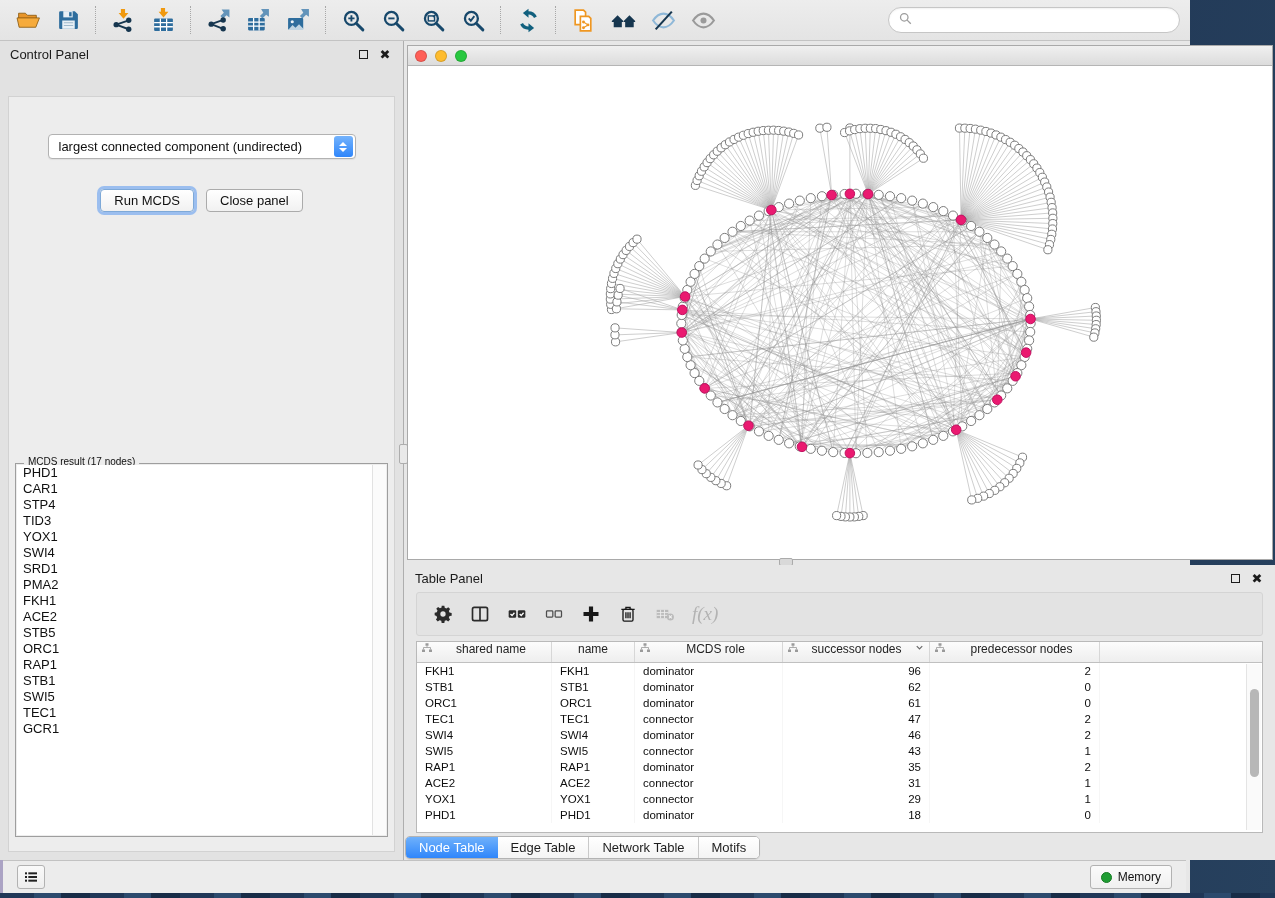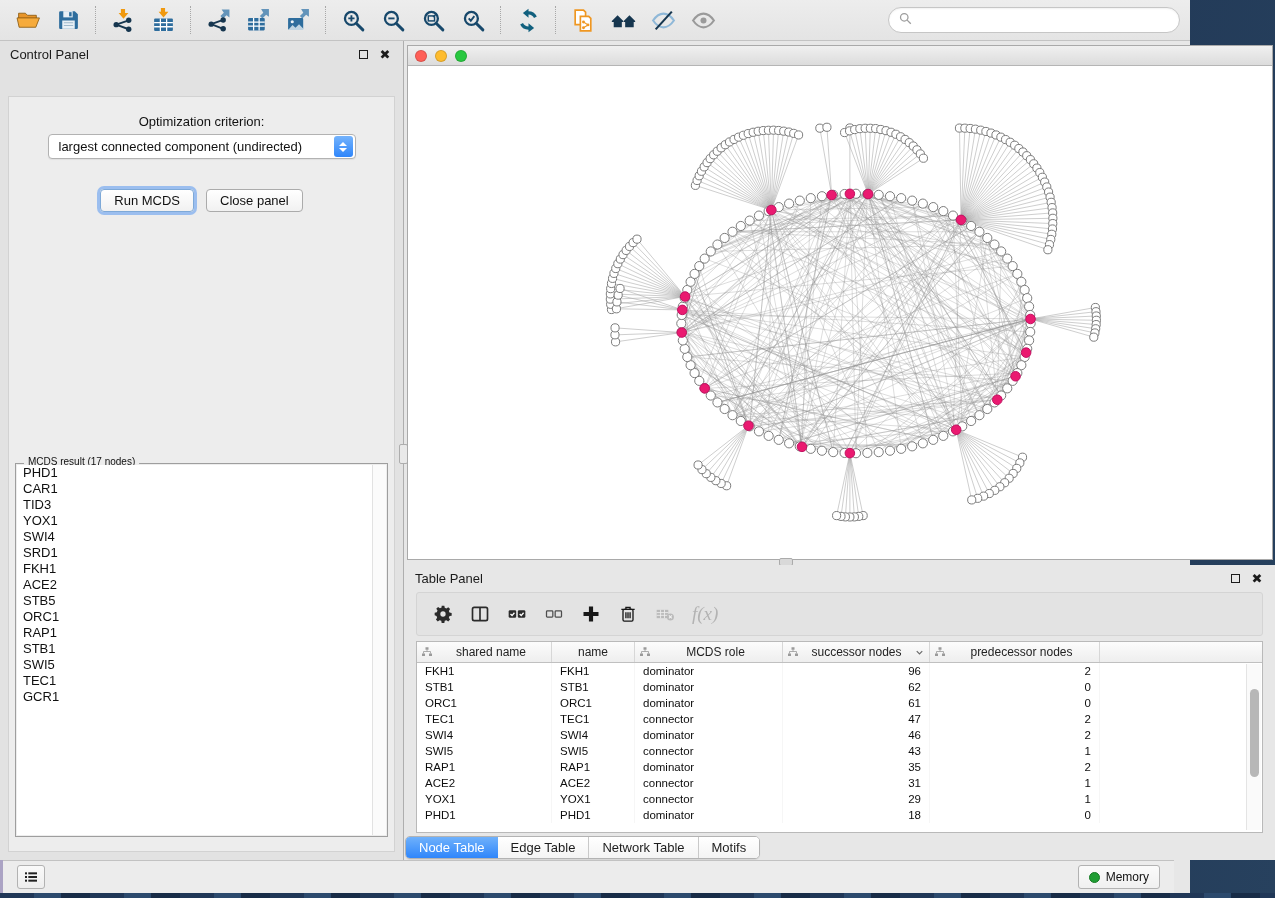--- a/index.html
+++ b/index.html
@@ -62,34 +62,34 @@
   .net-canvas svg { width:100%; height:100%; display:block; }
 
   
   .table-panel { position:absolute; left:405px; top:565px; width:870px; height:295px; background:#e7e7e7; }
   .tp-toolbar { position:absolute; left:11px; right:12px; top:27px; height:44px; background:#e3e3e3; border:1px solid #d4d4d4; border-radius:3px; display:flex; align-items:center; gap:17px; padding:0 16px; }
   .tp-btn { display:flex; align-items:center; justify-content:center; }
   .tp-btn svg { width:20px; height:20px; display:block; }
   .fx-glyph { font-family:"Liberation Serif","DejaVu Serif",serif; font-style:italic; font-size:19px; color:#b3b3b3; }
   .tbl { position:absolute; left:11px; right:12px; top:76px; height:192px; background:#fff; border:1px solid #b9b9b9; overflow:hidden; }
   .tbl-head { display:flex; height:21px; background:linear-gradient(#fcfcfc,#eeeeee); border-bottom:1px solid #c0c0c0; }
-  .th { display:flex; align-items:center; border-right:1px solid #d7d7d7; font-size:12px; color:#232323; padding:8px 4px; position:relative; }
+  .th { display:flex; align-items:flex-start; border-right:1px solid #d7d7d7; font-size:12px; color:#232323; padding:0 4px; position:relative; }
   .th .th-label { flex:1; text-align:center; white-space:nowrap; overflow:hidden; }
   .th svg.colicon { width:12px; height:12px; flex:none; margin-right:2px; }
   .th svg.sorticon { width:11px; height:11px; flex:none; margin-left:2px; }
   .tbl-body { position:relative; }
   .tr { display:flex; height:16px; }
   .td { font-size:11.5px; line-height:16px; padding:0 8px; white-space:nowrap; overflow:hidden; border-right:1px solid rgba(0,0,0,.035); color:#0e0e0e; }
   .td.num { text-align:right; }
   .tbl-vscroll { position:absolute; right:1px; top:22px; bottom:2px; width:15px; background:#fafafa; border-left:1px solid #e4e4e4; }
   .tbl-thumb { position:absolute; left:3px; top:25px; width:9px; height:88px; background:#b7b7b7; border-radius:5px; }
   .tp-tabs { position:absolute; left:0; right:0; top:271px; display:flex; }
 
   
-  .status-bar { position:absolute; left:3px; right:16px; top:860px; height:33px; background:#ececec; border-top:1px solid #c2c2c2; display:flex; align-items:center; padding:0 14px; }
+  .status-bar { position:absolute; left:3px; right:4px; top:860px; height:33px; background:#ececec; border-top:1px solid #c2c2c2; display:flex; align-items:center; padding:0 14px; }
   .sb-btn { width:28px; height:24px; border:1px solid #b2b2b2; border-radius:3px; background:linear-gradient(#fafafa,#eeeeee); display:flex; align-items:center; justify-content:center; }
   .sb-btn svg { width:16px; height:16px; }
   .mem-btn { margin-left:auto; height:24px; border:1px solid #b2b2b2; border-radius:3px; background:linear-gradient(#fbfbfb,#f0f0f0); display:flex; align-items:center; gap:6px; padding:0 10px; font-size:12px; color:#111; }
   .mem-dot { width:11px; height:11px; border-radius:50%; background:#1f9d33; border:1px solid #157a24; }
   .desktop-strip { position:absolute; left:0; top:893px; width:100%; height:5px; background:repeating-linear-gradient(90deg,#203757 0 34px,#2c4a6d 34px 61px,#182c47 61px 90px); }
 </style>
 </head>
 <body>
 
 <div class="app">
@@ -258,42 +258,43 @@
   <div class="control-panel">
     <div class="panel-titlebar">
       <span>Control Panel</span>
       <span class="spacer"></span>
       <span class="win-ctl">
           <span class="float-glyph"></span>
         </span>
       <span class="win-ctl close-glyph">✖</span>
     </div>
     <div class="cp-inner">
-      <div class="opt-label">Optimization criterion:</div>
       <div class="dropdown">
         <span class="dd-text">largest connected component (undirected)</span>
         <span class="dd-stepper">
             <i class="up"></i>
             <i class="dn"></i>
           </span>
       </div>
       <div class="cp-buttons">
         <button class="btn focus-ring">Run MCDS</button>
         <button class="btn">Close panel</button>
       </div>
       <div class="group-box">
         <span class="group-title">MCDS result (17 nodes)</span>
         <div class="listbox">
           <div id="mcds-list">
               <div class="list-item">PHD1</div>
               <div class="list-item">CAR1</div>
+              <div class="list-item">STP4</div>
               <div class="list-item">TID3</div>
               <div class="list-item">YOX1</div>
               <div class="list-item">SWI4</div>
               <div class="list-item">SRD1</div>
+              <div class="list-item">PMA2</div>
               <div class="list-item">FKH1</div>
               <div class="list-item">ACE2</div>
               <div class="list-item">STB5</div>
               <div class="list-item">ORC1</div>
               <div class="list-item">RAP1</div>
               <div class="list-item">STB1</div>
               <div class="list-item">SWI5</div>
               <div class="list-item">TEC1</div>
               <div class="list-item">GCR1</div>
             </div>

